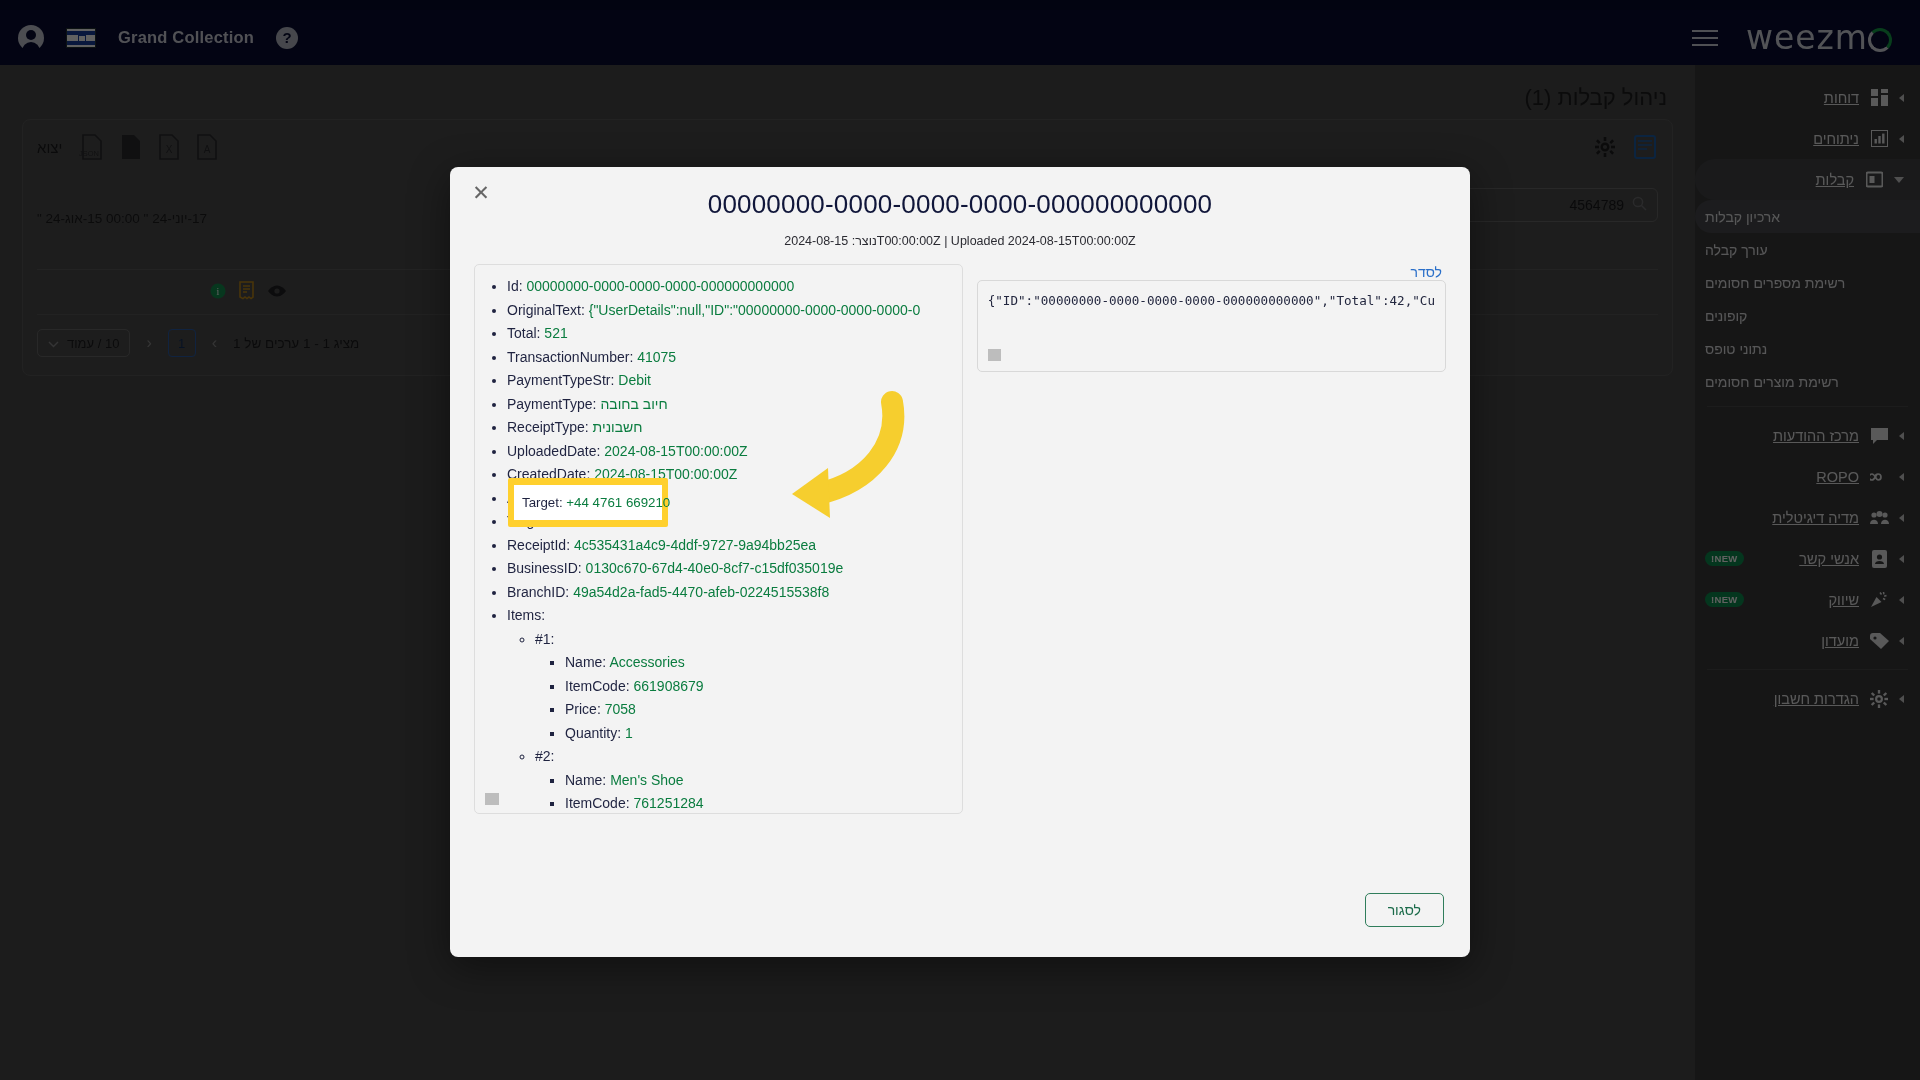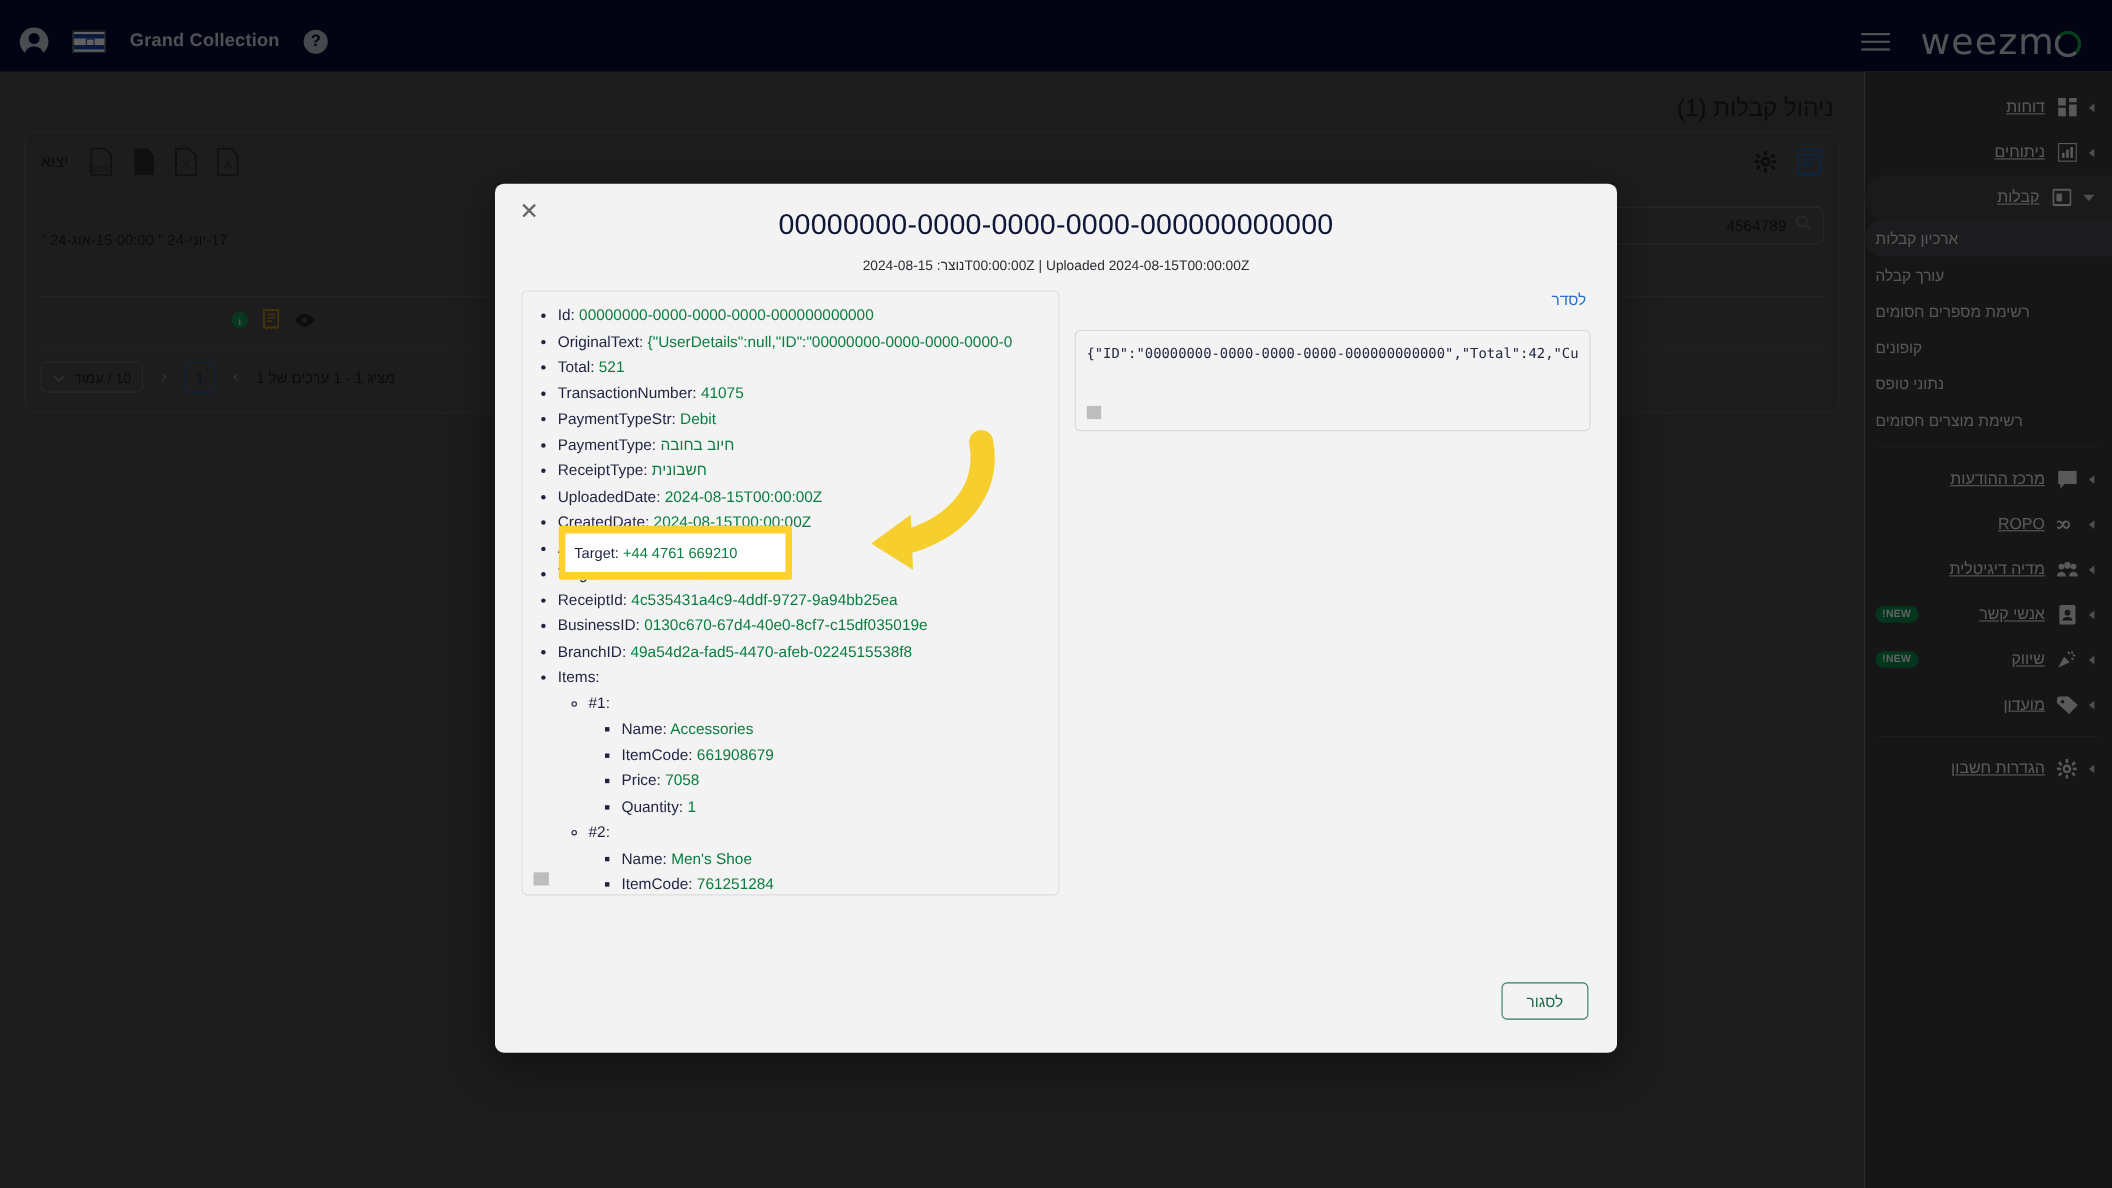--- a/index.html
+++ b/index.html
@@ -148,40 +148,40 @@
   }
   ul.tree { list-style: disc; margin-left: 26px; }
   ul.tree ul { list-style: circle; margin-left: 28px; }
   ul.tree ul ul { list-style: square; margin-left: 30px; }
   ul.tree li { font-size: 14px; line-height: 23.5px; color: #1f2340; white-space: nowrap; }
   .k { color: #1f2340; }
   .v { color: #0a7c3f; }
   .scroll-nub { position: absolute; left: 10px; bottom: 8px; width: 14px; height: 12px; background: #bdbdbd; }
 
   .json-pane-wrap { flex: 1; }
-  .json-link { color: #2a6fc9; font-size: 14px; direction: rtl; text-align: right; margin: 0 4px 20px 0; cursor: pointer; }
+  .json-link { color: #2a6fc9; font-size: 14px; direction: rtl; text-align: right; margin: 0 4px 0 0; cursor: pointer; }
   .json-box {
     height: 92px; border: 1px solid #d8d8d8; border-radius: 5px; background: #f3f3f3;
     padding: 12px 10px; position: relative; overflow: hidden;
   }
   .json-text { font-family: "DejaVu Sans Mono", monospace; font-size: 12.6px; color: #23273f; white-space: nowrap; }
   .json-nub { position: absolute; left: 10px; bottom: 10px; width: 13px; height: 12px; background: #bdbdbd; }
 
   .modal-footer { position: absolute; right: 26px; bottom: 30px; }
   .btn-close {
     border: 1px solid #2f7d5b; color: #1b6b4a; background: #f3f3f3;
     border-radius: 5px; padding: 8px 22px; font-size: 14px; cursor: pointer;
     font-family: inherit;
     margin-top: 38px;
   }
 
   
   #annotation { position: absolute; inset: 0; z-index: 120; pointer-events: none; }
   #hl-box {
-    position: absolute; left: 508px; top: 478px; width: 212px; height: 49px;
+    position: absolute; left: 508px; top: 478px; width: 160px; height: 49px;
     background: #ffd02e; padding: 7px 6px; border-radius: 2px;
   }
   #hl-inner {
     background: #ffffff; width: 100%; height: 100%;
     display: flex; align-items: center; padding-left: 8px;
     font-size: 13.3px; color: #1f2340; white-space: nowrap;
   }
   #arrow-svg { position: absolute; left: 700px; top: 390px; }
 </style>
 </head>

